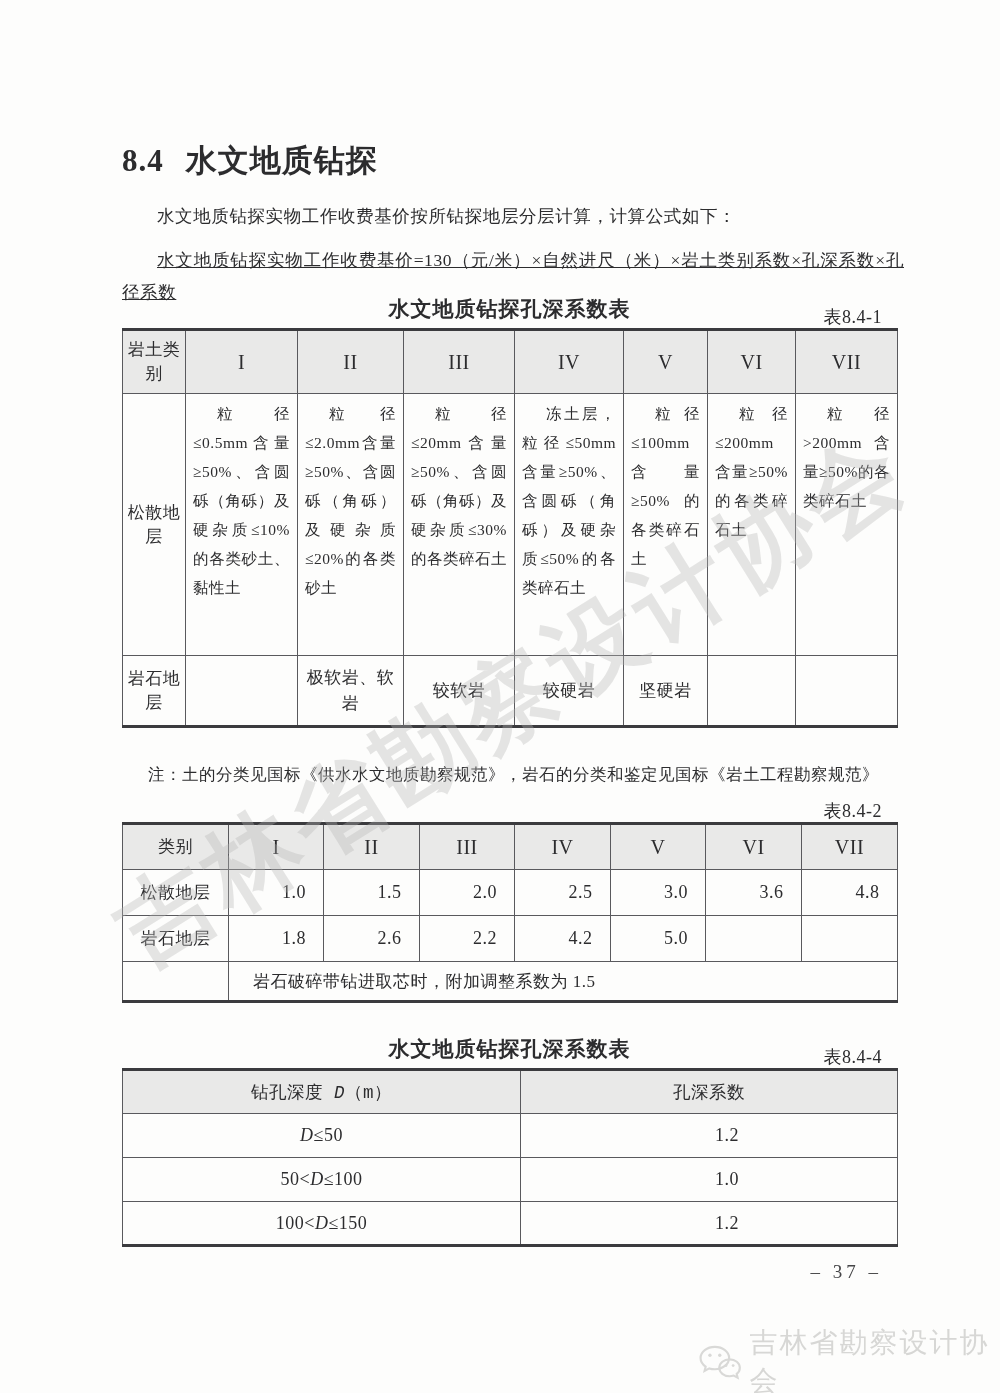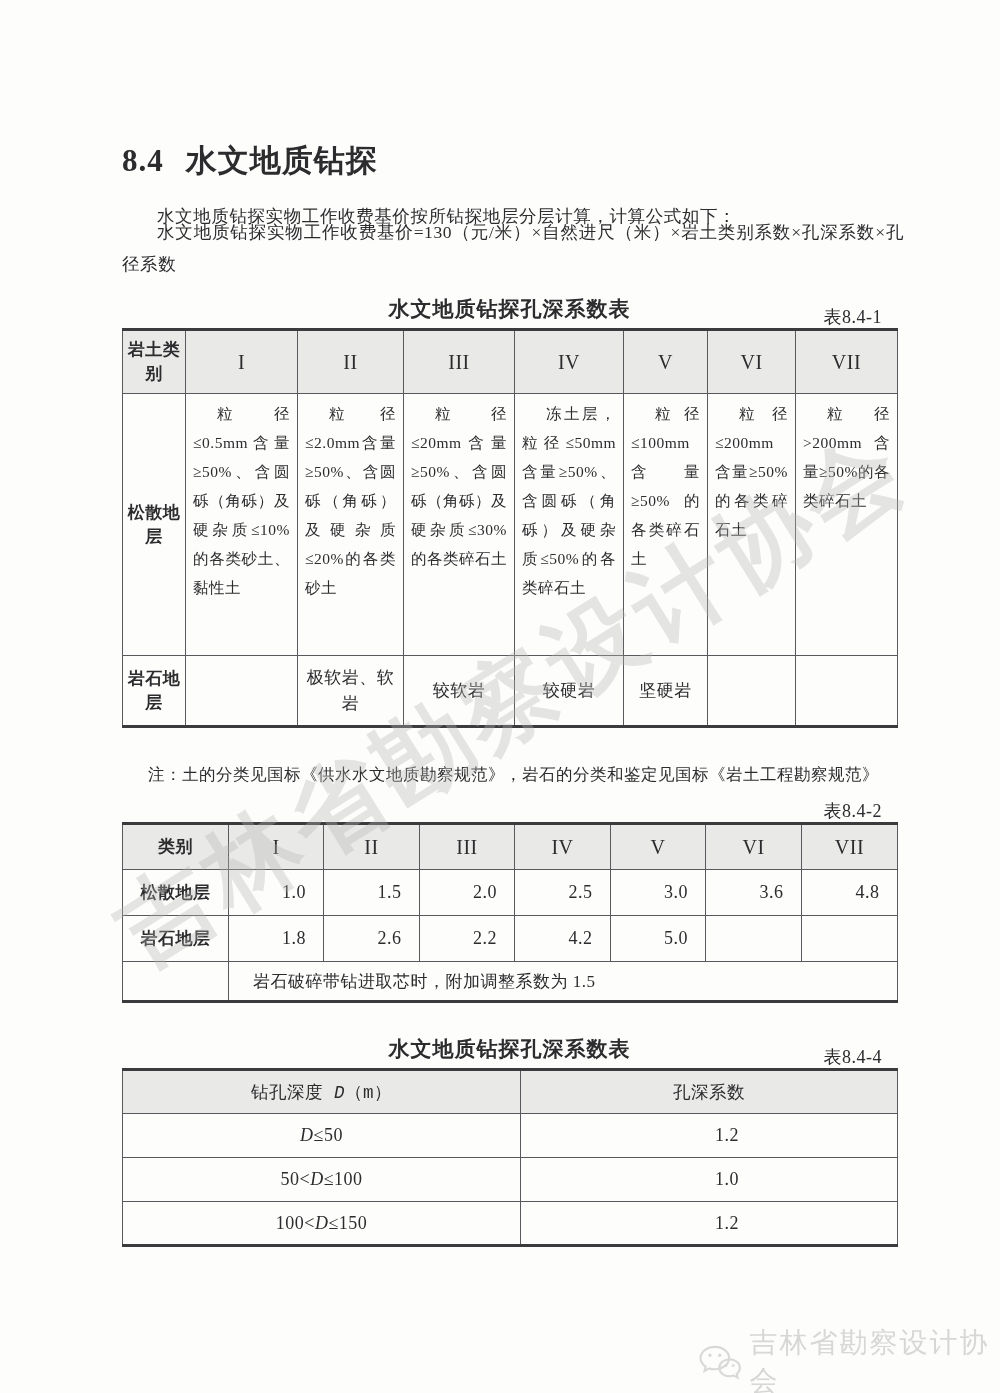--- a/index.html
+++ b/index.html
@@ -8,34 +8,34 @@
         font-family:"Liberation Serif","DejaVu Serif",serif;color:#2c2c2e;}
   .abs{position:absolute;}
 
   
   .doc-heading{left:122px;top:140px;font-size:31px;font-weight:bold;
                font-family:"Liberation Sans","DejaVu Sans",sans-serif;letter-spacing:1px;}
   .doc-heading .hnum{font-family:"Liberation Serif","DejaVu Serif",serif;margin-right:22px;}
   .para{left:122px;width:782px;font-size:17.5px;line-height:32px;text-indent:2em;
         letter-spacing:0.6px;text-align:justify;text-justify:inter-character;}
   .p1{top:200px;}
-  .p2{top:216px;}
+  .p2{top:244px;text-decoration:underline;}
 
   .tbl-title{left:122px;width:775px;text-align:center;font-size:21px;font-weight:bold;
              font-family:"Liberation Sans","DejaVu Sans",sans-serif;letter-spacing:1px;}
   .tbl-label{left:122px;width:760px;text-align:right;font-size:18px;letter-spacing:0.5px;}
 
   
   table{border-collapse:collapse;table-layout:fixed;
         border-top:3px solid #3b3b3e;border-bottom:3px solid #3b3b3e;}
   td{border:1px solid #59595d;padding:0;vertical-align:middle;text-align:center;
      font-size:17px;letter-spacing:0.5px;overflow:hidden;}
   .hd{background:#e9e9e8;}
   .roman{font-size:20px;line-height:1;}
-  .cjk-head{font-size:17px;line-height:24px;font-weight:bold;}
+  .cjk-head{font-size:17px;line-height:24px;}
   .desc{vertical-align:top;text-align:justify;text-justify:inter-character;
         font-size:15.5px;line-height:29px;padding:5px 7px 4px 7px;text-indent:1.55em;}
   .rock{font-size:17px;line-height:26px;padding:2px 4px;}
   .num{font-size:18px;padding-left:36px;}
   .note-cell{text-align:left;padding-left:24px;font-size:17px;}
   .ital{font-style:italic;}
 
   .t1{left:122px;top:328px;width:775px;}
   .t2{left:122px;top:822px;width:775px;}
   .t3{left:122px;top:1068px;width:775px;}
@@ -196,20 +196,21 @@
       <td><span>50&lt;</span><span class="ital">D</span><span>≤100</span></td>
       <td class="num">1.0</td>
     </tr>
     <tr style="height:44px">
       <td><span>100&lt;</span><span class="ital">D</span><span>≤150</span></td>
       <td class="num">1.2</td>
     </tr>
   </tbody>
     </table>
 
+  <div class="abs page-number">– 37 –</div>
 
   <div class="abs footer-brand">
     <svg class="wx-icon" viewBox="0 0 52 44">
       <g fill="none" stroke="#d9d9d7" stroke-width="2.4">
         <path d="M36,17.5 C36,10.6 28.8,5 20,5 C11.2,5 4,10.6 4,17.5 C4,21.4 6.2,24.8 9.7,27.1 L8.5,32 L13.8,29.2 C15.7,29.8 17.8,30.1 20,30.1 C28.8,30.1 36,24.4 36,17.5 Z"></path>
         <path d="M48,28.5 C48,23.2 42.8,19 36.5,19 C30.2,19 25,23.2 25,28.5 C25,33.8 30.2,38 36.5,38 C38.2,38 39.8,37.7 41.2,37.2 L45.5,39.5 L44.5,35.4 C46.7,33.7 48,31.2 48,28.5 Z"></path>
       </g>
       <g fill="#d9d9d7">
         <circle cx="14.5" cy="14.5" r="1.9"></circle>
         <circle cx="25.5" cy="14.5" r="1.9"></circle>

